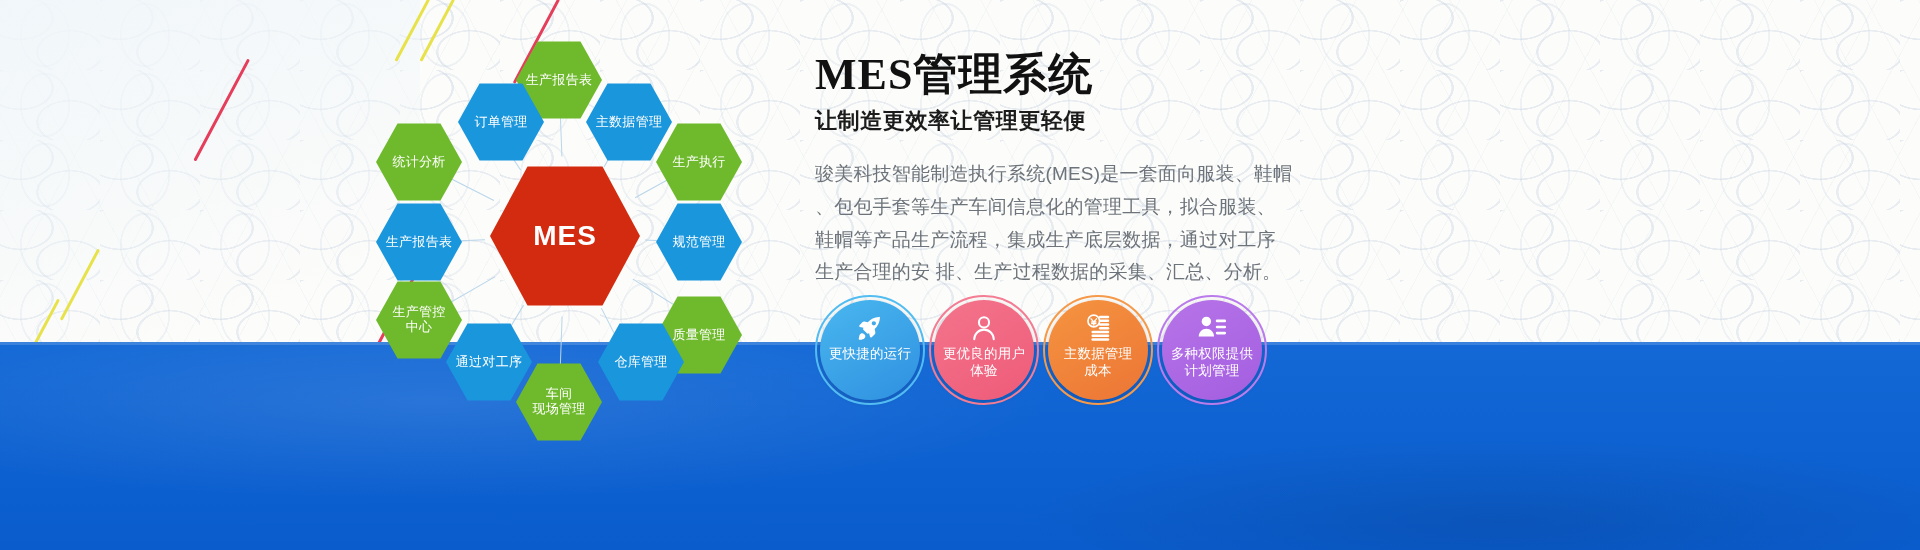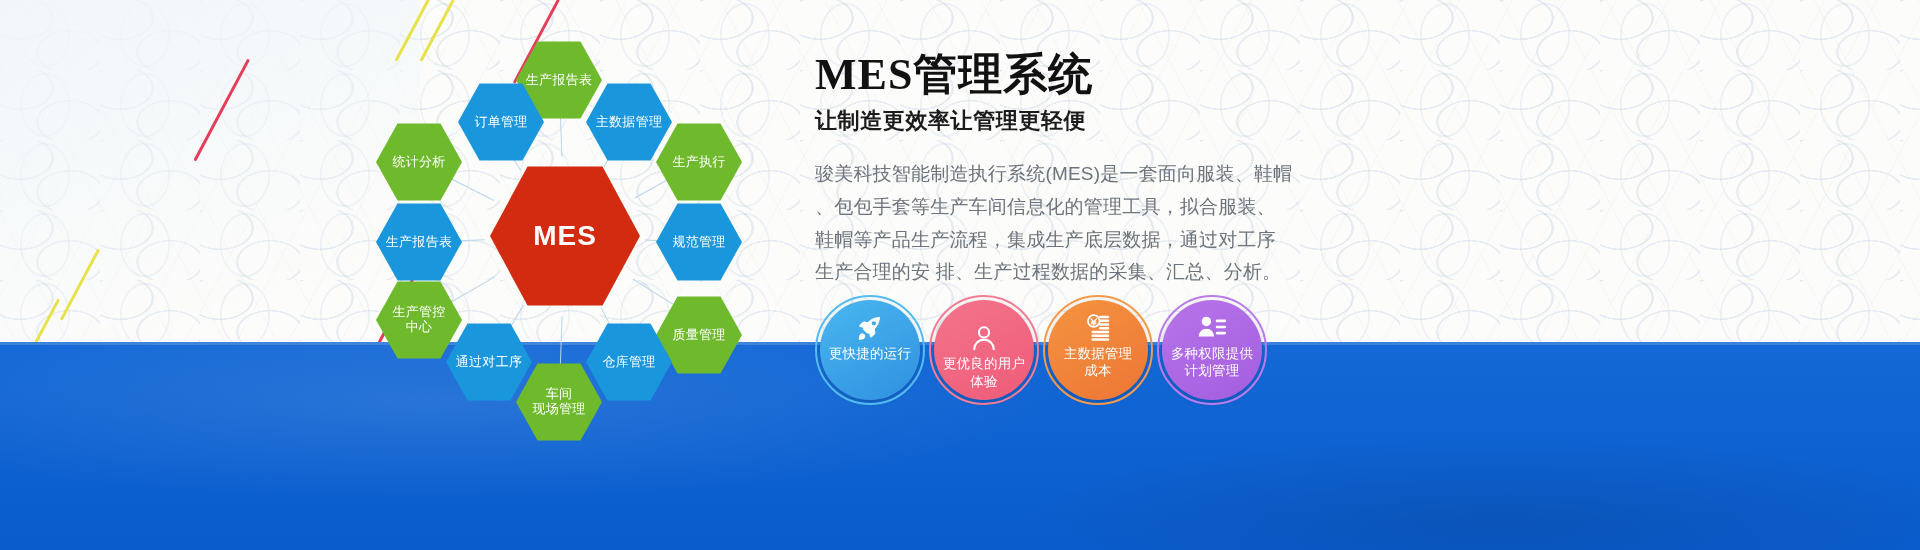--- a/index.html
+++ b/index.html
@@ -109,21 +109,21 @@
     border:2px solid rgba(255,255,255,.85);
   }
   .badge .ico { margin-top:13px; height:30px; display:flex; align-items:center; }
   .badge .ico svg { display:block; }
   .badge .lbl {
     margin-top:2px; font-size:13.5px; line-height:1.28; font-weight:500;
     letter-spacing:.2px; padding:0 6px;
   }
   .b1 { background:linear-gradient(150deg,#49b7ef,#2f90e0); }
   .b1 .ring { border-color:#53bdf2; }
-  .b2 { background:linear-gradient(150deg,#f4748c,#ee5b79);justify-content:center; }
+  .b2 { background:linear-gradient(150deg,#f4748c,#ee5b79); }
   .b2 .ring { border-color:#f47c93; }
   .b3 { background:linear-gradient(150deg,#f59440,#ec7535); }
   .b3 .ring { border-color:#f59a4a; }
   .b4 { background:linear-gradient(150deg,#b774e8,#a35ee0); }
   .b4 .ring { border-color:#bb7ceb; }
 </style>
 </head>
 <body>
 
 <div id="banner">
@@ -169,21 +169,21 @@
         </div>
         <div class="hex small green" style="left: 326px; top: 112px;">
           <span style="white-space: pre-line;">生产执行</span>
         </div>
         <div class="hex small blue" style="left: 326px; top: 192px;">
           <span style="white-space: pre-line;">规范管理</span>
         </div>
         <div class="hex small green" style="left: 326px; top: 266px; margin-top: 19px;">
           <span style="white-space: pre-line;">质量管理</span>
         </div>
-        <div class="hex small blue" style="left: 256px; top: 312px;">
+        <div class="hex small blue" style="left: 268px; top: 312px;">
           <span style="white-space: pre-line;">仓库管理</span>
         </div>
         <div class="hex small green" style="left: 186px; top: 352px;">
           <span style="white-space: pre-line;">车间
 现场管理</span>
         </div>
         <div class="hex small blue" style="left: 116px; top: 312px;">
           <span style="white-space: pre-line;">通过对工序</span>
         </div>
         <div class="hex small green" style="left: 46px; top: 270px;">

